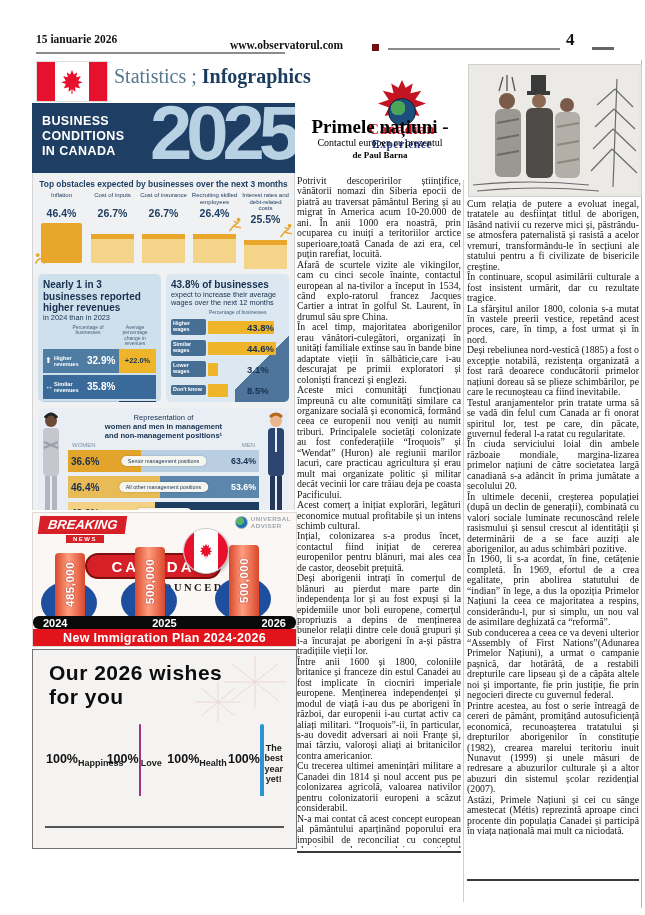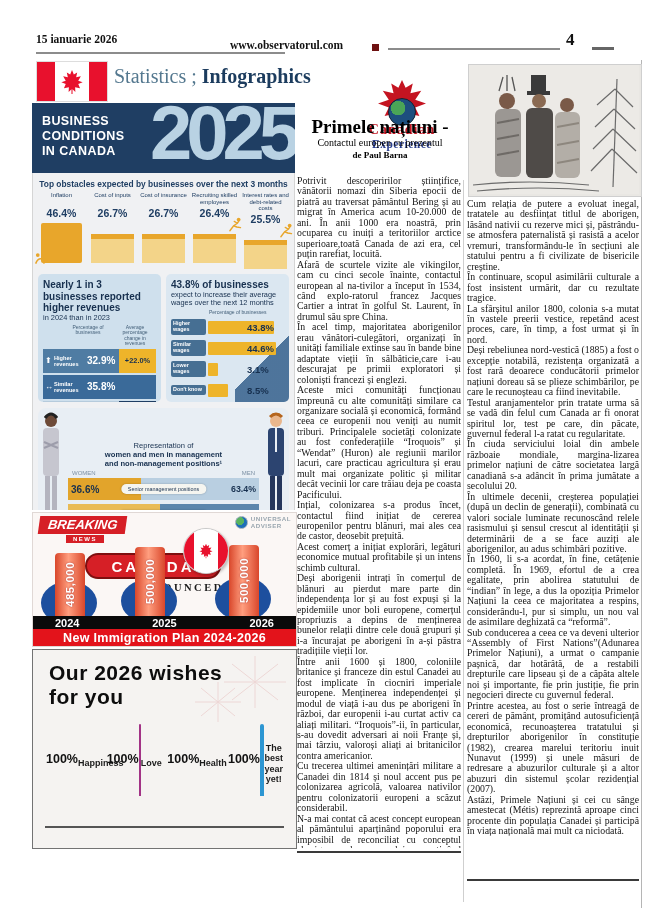--- a/index.html
+++ b/index.html
@@ -84,21 +84,21 @@
   .wag{background:#dbe7f1;}
   .wag::after{content:"";position:absolute;right:0;bottom:0;width:44%;height:58%;
      background:linear-gradient(135deg,transparent 0 48%,#35608c 48%);opacity:.85;}
   .wag-head{font-size:5px;color:#44607a;margin:2px 0 2px;padding-left:38px;line-height:1.1;}
   .wag-row{position:relative;height:19px;margin-bottom:2px;z-index:1;display:flex;align-items:center;}
   .wag-label{width:31px;background:#466f93;color:#fff;font-size:5.4px;font-weight:bold;padding:2px;border-radius:2px;line-height:1.08;}
   .wag-bar{position:absolute;left:37px;top:3px;height:13px;background:#eeb42a;border-radius:1px;}
   .wag-pct{position:relative;margin-left:41px;font-size:9.5px;font-weight:bold;color:#17304f;z-index:2;}
 
   .rep{position:relative;background:#e8eef4;border-radius:8px;margin-top:6px;padding:5px 4px 2px;height:128px;overflow:hidden;}
-  .rep-title{text-align:center;color:#17304f;font-size:7.6px;line-height:1.2;position:relative;z-index:1;margin-top:28px;}
+  .rep-title{text-align:center;color:#17304f;font-size:7.6px;line-height:1.2;position:relative;z-index:1;}
   .rep-axis{display:flex;justify-content:space-between;margin:2px 30px 2px;font-size:6px;color:#7b8fa3;position:relative;z-index:1;}
   .rep-row{position:relative;display:flex;height:22px;margin:0 26px 4px;z-index:1;}
   .rep-w{display:flex;align-items:center;padding-left:3px;font-weight:bold;color:#17304f;font-size:10px;}
   .rep-m{flex:1;display:flex;align-items:center;justify-content:flex-end;padding-right:3px;font-weight:bold;font-size:8.8px;}
   .rr1 .rep-w{background:#e2a42b;} .rr1 .rep-m{background:#b9cfe1;color:#17304f;}
   .rr2 .rep-w{background:#e9bb56;} .rr2 .rep-m{background:#5c86ac;color:#fff;}
   .rr3 .rep-w{background:#f3d285;} .rr3 .rep-m{background:#1f3e63;color:#fff;}
   .rep-pill{position:absolute;left:50%;top:50%;transform:translate(-50%,-50%);background:#f5f5f0;border-radius:8px;
      font-size:5.4px;color:#17304f;padding:2px 7px;white-space:nowrap;box-shadow:0 0 2px rgba(0,0,0,.25);}
   .rep-fig{position:absolute;top:4px;width:24px;height:118px;z-index:0;}
@@ -121,21 +121,21 @@
   .brk-flagcircle{position:absolute;left:150px;top:15px;width:44px;height:44px;border-radius:50%;background:#fff;
      border:1px solid #c9c9c9;box-shadow:1px 2px 3px rgba(0,0,0,.25);overflow:hidden;display:flex;}
   .brk-flagcircle .red{width:10px;background:#e8112d;}
   .brk-flagcircle .white{flex:1;display:grid;place-items:center;background:#fff;}
   .brk-ell{position:absolute;width:56px;height:44px;border-radius:50%;background:#1d4f9e;}
   .brk-bar{position:absolute;width:30px;border-radius:4px 4px 0 0;
      background:linear-gradient(90deg,#d9472b 0%,#ff9e7f 45%,#d9472b 100%);}
   .brk-bar span{writing-mode:vertical-rl;transform:rotate(180deg);color:#fff;font-weight:bold;font-size:11.5px;
      letter-spacing:.5px;width:100%;height:100%;display:grid;place-items:center;text-shadow:0 0 2px #a33;}
   .brk-band{position:absolute;left:0;right:0;top:103px;height:13px;background:#0a0a0a;color:#fff;display:flex;
-     justify-content:space-between;align-items:center;padding:0 22px;font-weight:bold;font-size:11px;}
+     justify-content:space-between;align-items:center;padding:0 10px;font-weight:bold;font-size:11px;border-radius:6px;}
   .brk-banner{position:absolute;left:0;right:0;top:116px;height:17px;background:#e3131b;color:#fff;display:grid;
      place-items:center;font-weight:bold;font-size:12.5px;letter-spacing:.3px;}
 
   
   .wish{position:absolute;left:32px;top:649px;width:263px;height:198px;background:#f5f3f1;border:1px solid #737373;overflow:hidden;}
   .wish-deco{position:absolute;opacity:.28;}
   .wish-title{position:absolute;left:16px;top:11px;font-size:21px;font-weight:900;color:#0d0d0d;line-height:1.12;letter-spacing:.5px;}
   .wish-bars{position:absolute;left:13px;top:74px;width:237px;display:flex;justify-content:space-between;}
   .wish-col{width:55px;display:flex;flex-direction:row;align-items:center;}
   .wish-val{font-weight:bold;font-size:12.5px;color:#111;margin-bottom:3px;}
@@ -211,22 +211,22 @@
     <div class="t">Primele națiuni -</div>
     <div class="st">Contactul europen cu prezentul</div>
     <div class="by">de Paul Barna</div>
   </div>
 
   <div class="col col1">
     <p>Potrivit descoperirilor științifice, vânătorii nomazi din Siberia epocii de piatră au traversat pământul Bering și au migrat în America acum 10-20.000 de ani. În anii 1000 era noastră, prin ocuparea cu inuiți a teritoriilor arctice superioare,toată Canada de azi era, cel puțin rarefiat, locuită.</p>
     <p>Afară de scurtele vizite ale vikingilor, cam cu cinci secole înainte, contactul european al na-tivilor a început în 1534, când explo-ratorul francez Jacques Cartier a intrat în golful St. Laurent, în drumul său spre China.</p>
     <p>În acel timp, majoritatea aborigenilor erau vânători-culegători, organizați în unități familiale extinse sau în bande bine adaptate vieții în sălbăticie,care i-au descurajat pe primii exploratori și coloniști francezi și englezi.</p>
     <p>Aceste mici comunități funcționau împreună cu alte comunități similare ca organizare socială și economică, formând ceea ce europenii nou veniți au numit triburi. Principalele societăți colonizate au fost confederațiile “Iroquois” și “Wendat” (Huron) ale regiunii marilor lacuri, care practicau agricultura și erau mult mai organizate politic și militar decât vecinii lor care trăiau deja pe coasta Pacificului.</p>
+    <p>Acest comerț a inițiat explorări, legături economice mutual profitabile și un intens schimb cultural.</p>
     <p>Ințial, colonizarea s-a produs încet, contactul fiind inițiat de cererea europenilor pentru blănuri, mai ales cea de castor, deosebit prețuită.</p>
-    <p>Acest comerț a inițiat explorări, legături economice mutual profitabile și un intens schimb cultural.</p>
     <p>Deși aborigenii intrați în comerțul de blănuri au pierdut mare parte din independența lor și au fost expuși și la epidemiile unor boli europene, comerțul propriuzis a depins de menținerea bunelor relații dintre cele două grupuri și i-a încurajat pe aborigeni în a-și păstra tradițiile vieții lor.</p>
     <p>Între anii 1600 și 1800, coloniile britanice și franceze din estul Canadei au fost implicate în ciocniri imperiale europene. Menținerea independenței și modul de viață i-au dus pe aborigeni în război, dar europenii i-au curtat activ ca aliați militari. “Iroquois”-ii, în particular, s-au dovedit adversari ai noii Franțe și, mai târziu, valoroși aliați ai britanicilor contra americanior.</p>
     <p>Cu trecerea ultimei amenințări militare a Canadei din 1814 și noul accent pus pe colonizarea agricolă, valoarea nativilor pentru colonizatorii europeni a scăzut considerabil.</p>
     <p>N-a mai contat că acest concept european al pământului aparținând poporului era imposibil de reconciliat cu conceptul aborigen al poporului aparținând pământului. Venirea masivă a colonizaților britanici în Upper Canada (sudul Ontario-ului) necesita ca ei să intre în teritoriul tradițional.</p>
   </div>
   <div class="col col2">
     <p>Cum relația de putere a evoluat inegal, tratatele au desființat titlul de aborigen, lăsând nativii cu rezerve mici și, păstrându-se atmosfera paternalistă și rasistă a acelor vremuri, transformându-le în secțiuni ale statului pentru a fi civilizate de bisericile creștine.</p>
     <p>În continuare, scopul asimilării culturale a fost insistent urmărit, dar cu rezultate tragice.</p>
     <p>La sfârșitul anilor 1800, colonia s-a mutat în vastele preerii vestice, repetând acest proces, care, în timp, a fost urmat și în nord.</p>
     <p>Deși rebeliunea nord-vestică (1885) a fost o excepție notabilă, rezistența organizată a fost rară deoarece conducătorii primelor națiuni doreau să se plieze schimbărilor, pe care le recunoșteau ca fiind inevitabile.</p>

